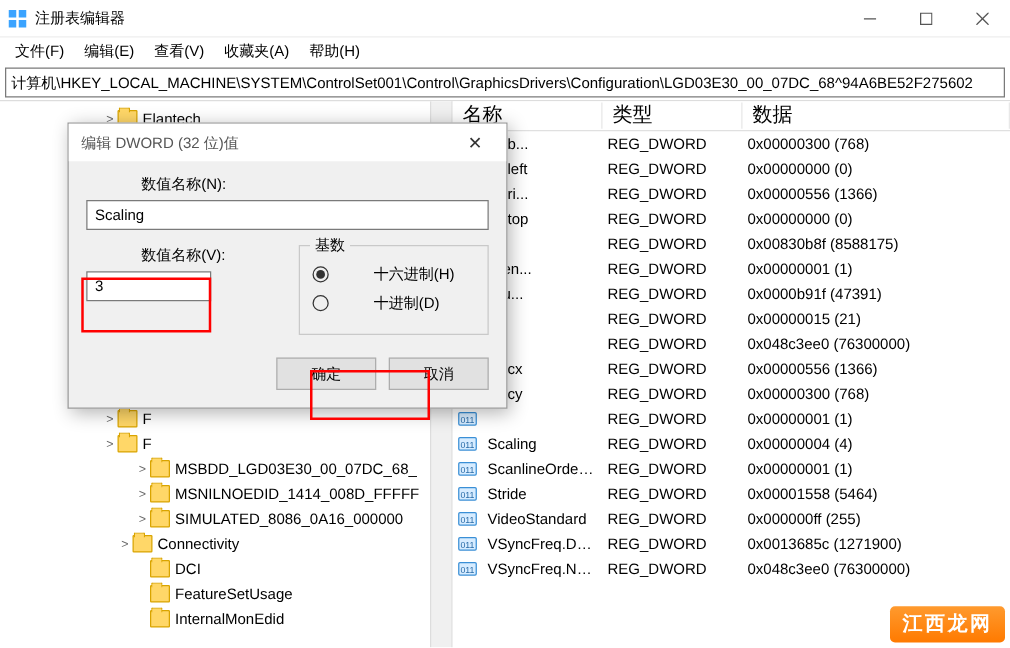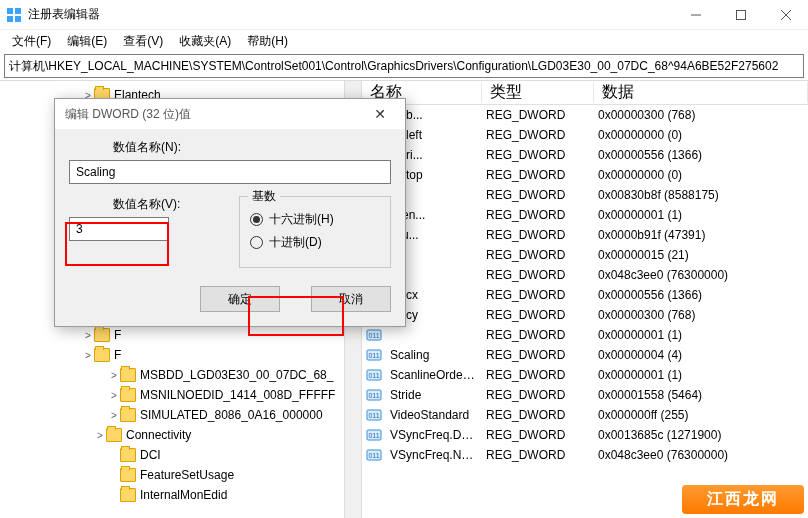--- a/index.html
+++ b/index.html
@@ -185,21 +185,21 @@
     position: relative;
     flex: 1;
   }
   .group-title {
     position: absolute;
     top: -9px; left: 8px;
     background: #f0f0f0;
     padding: 0 4px;
     font-size: 12px;
   }
-  .radio-row { display: flex; align-items: center; margin: 6px 0; font-size: 12px; }
+  .radio-row { display: flex; align-items: center; margin: 6px 0; font-size: 12px; gap: 30px; }
   .radio {
     width: 13px; height: 13px;
     border: 1px solid #333;
     border-radius: 50%;
     margin-right: 6px;
     display: inline-flex; align-items: center; justify-content: center;
   }
   .radio.checked::after {
     content: ""; width: 7px; height: 7px; background: #333; border-radius: 50%;
   }
@@ -207,32 +207,32 @@
     display: flex;
     justify-content: flex-end;
     gap: 10px;
     margin-top: 18px;
   }
   .btn {
     width: 80px; height: 26px;
     background: #e1e1e1;
     border: 1px solid #adadad;
     font-size: 12px;
-    display: inline-flex; align-items: center; justify-content: center; margin-left: 21px;
+    display: inline-flex; align-items: center; justify-content: center;
   }
   .btn.primary {  }
   
   .watermark {
     position: absolute;
     right: 4px; bottom: 4px;
     background: linear-gradient(#ff9a2e,#ff7a00);
     color: #fff;
     font-weight: bold;
     font-size: 16px;
-    padding: 4px 25px;
+    padding: 4px 10px;
     border-radius: 4px;
     letter-spacing: 2px;
   }
   .scroll-track {
     position: absolute;
     right: 0; top: 0; bottom: 0;
     width: 17px;
     background: #f0f0f0;
     border-left: 1px solid #ddd;
   }

